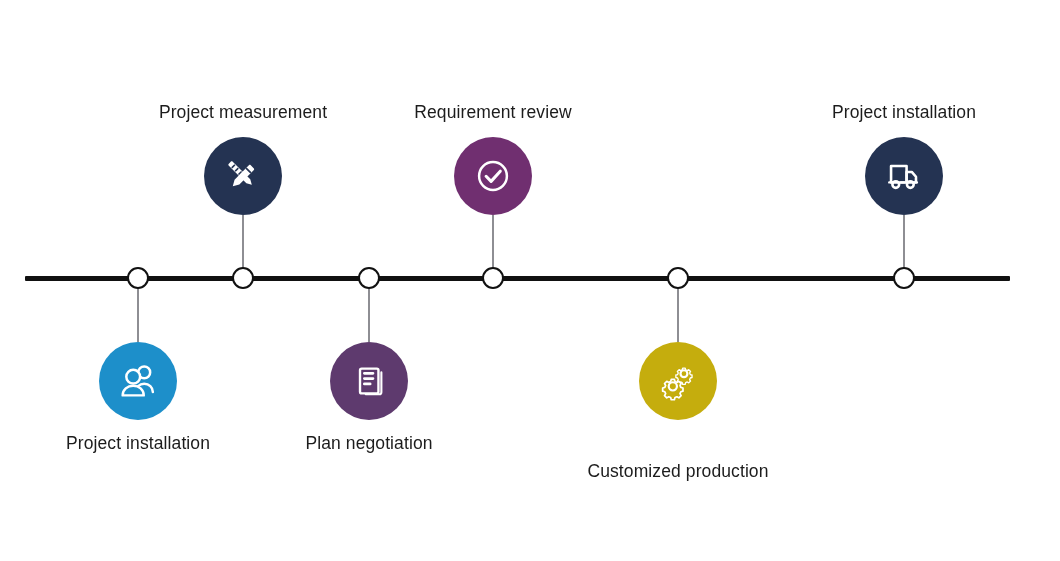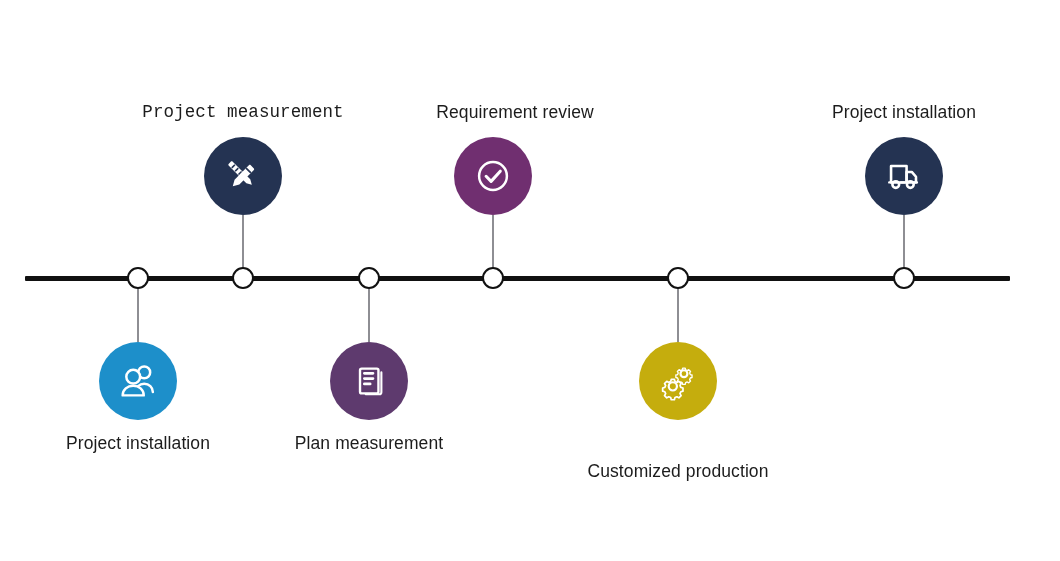--- a/index.html
+++ b/index.html
@@ -165,20 +165,20 @@
   <div id="nodes">
       <div class="node" style="left: 138px; top: 278px; border-color: rgb(17, 17, 17); background: rgb(255, 255, 255);"></div>
       <div class="node" style="left: 243px; top: 278px; border-color: rgb(17, 17, 17); background: rgb(255, 255, 255);"></div>
       <div class="node" style="left: 369px; top: 278px; border-color: rgb(17, 17, 17); background: rgb(255, 255, 255);"></div>
       <div class="node" style="left: 493px; top: 278px; border-color: rgb(17, 17, 17); background: rgb(255, 255, 255);"></div>
       <div class="node" style="left: 678px; top: 278px; border-color: rgb(17, 17, 17); background: rgb(255, 255, 255);"></div>
       <div class="node" style="left: 904px; top: 278px; border-color: rgb(17, 17, 17); background: rgb(255, 255, 255);"></div>
     </div>
   <div id="labels">
       <div class="stage-label" style="left: 138px; top: 433px;">Project installation</div>
-      <div class="stage-label" style="left: 243px; top: 102px; font-family: Liberation Mono, monospace;">Project measurement</div>
-      <div class="stage-label" style="left: 369px; top: 433px;">Plan measurement</div>
-      <div class="stage-label" style="left: 493px; top: 102px; margin-left: 22px;">Requirement review</div>
+      <div class="stage-label" style="left: 243px; top: 102px;">Project measurement</div>
+      <div class="stage-label" style="left: 369px; top: 433px;">Plan negotiation</div>
+      <div class="stage-label" style="left: 493px; top: 102px;">Requirement review</div>
       <div class="stage-label" style="left: 678px; top: 433px; margin-top: 28px;">Customized production</div>
       <div class="stage-label" style="left: 904px; top: 102px;">Project installation</div>
     </div>
 
 </div>
 
 </body></html>

